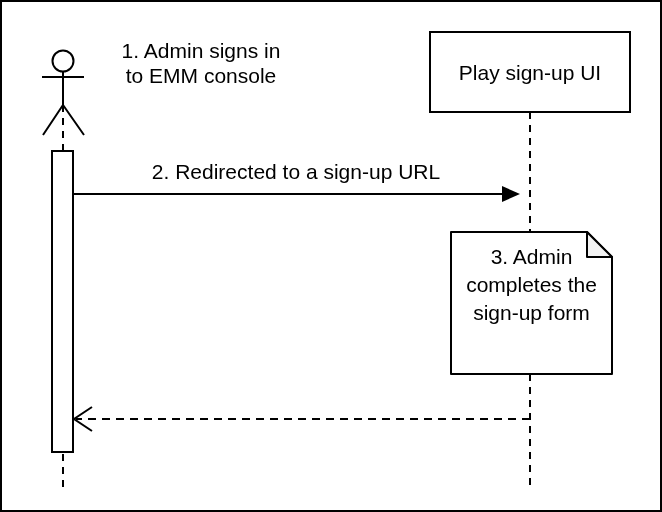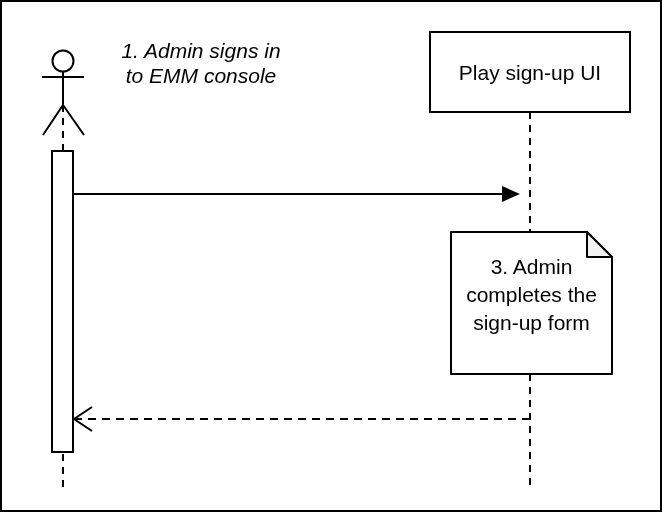--- a/index.html
+++ b/index.html
@@ -36,34 +36,34 @@
   .label {
     position: absolute;
     color: var(--stroke);
     font-size: 21px;
     line-height: 25px;
     text-align: center;
     white-space: pre-line;
   }
   .label.centered-x { transform: translateX(-50%); }
 
-  .label-step1 { left: 199px; top: 36px; font-style: italic; }
+  .label-step1 { left: 199px; top: 36px; }
   .label-step2 { left: 294px; top: 157px; }
   .label-step4 { left: 292px; top: 385px; }
 
   .participant-label {
     position: absolute;
     left: 428px; top: 30px; width: 200px; height: 80px;
     display: flex; align-items: center; justify-content: center;
     color: var(--stroke); font-size: 21px; line-height: 25px;
     text-align: center;
   }
   .note-label {
     position: absolute;
-    left: 449px; top: 222px; width: 161px; height: 142px;
+    left: 449px; top: 212px; width: 161px; height: 142px;
     display: flex; align-items: center; justify-content: center;
     color: var(--stroke); font-size: 21px; line-height: 28px;
     text-align: center; white-space: pre-line;
   }
 </style>
 </head>
 <body>
 
 <div class="canvas">
 
@@ -100,18 +100,19 @@
       <path class="msg-dashed" d="M528,417 H74"></path>
       <path class="shape-line" d="M90,405 L72,417 L90,429"></path>
     </g>
   </svg>
 
   <div class="label centered-x label-step1">1. Admin signs in
 to EMM console</div>
 
   <div class="participant-label">Play sign-up UI</div>
 
+  <div class="label centered-x label-step2">2. Redirected to a sign-up URL</div>
 
   <div class="note-label">3. Admin
 completes the
 sign-up form</div>
 
 </div>
 
 </body></html>

